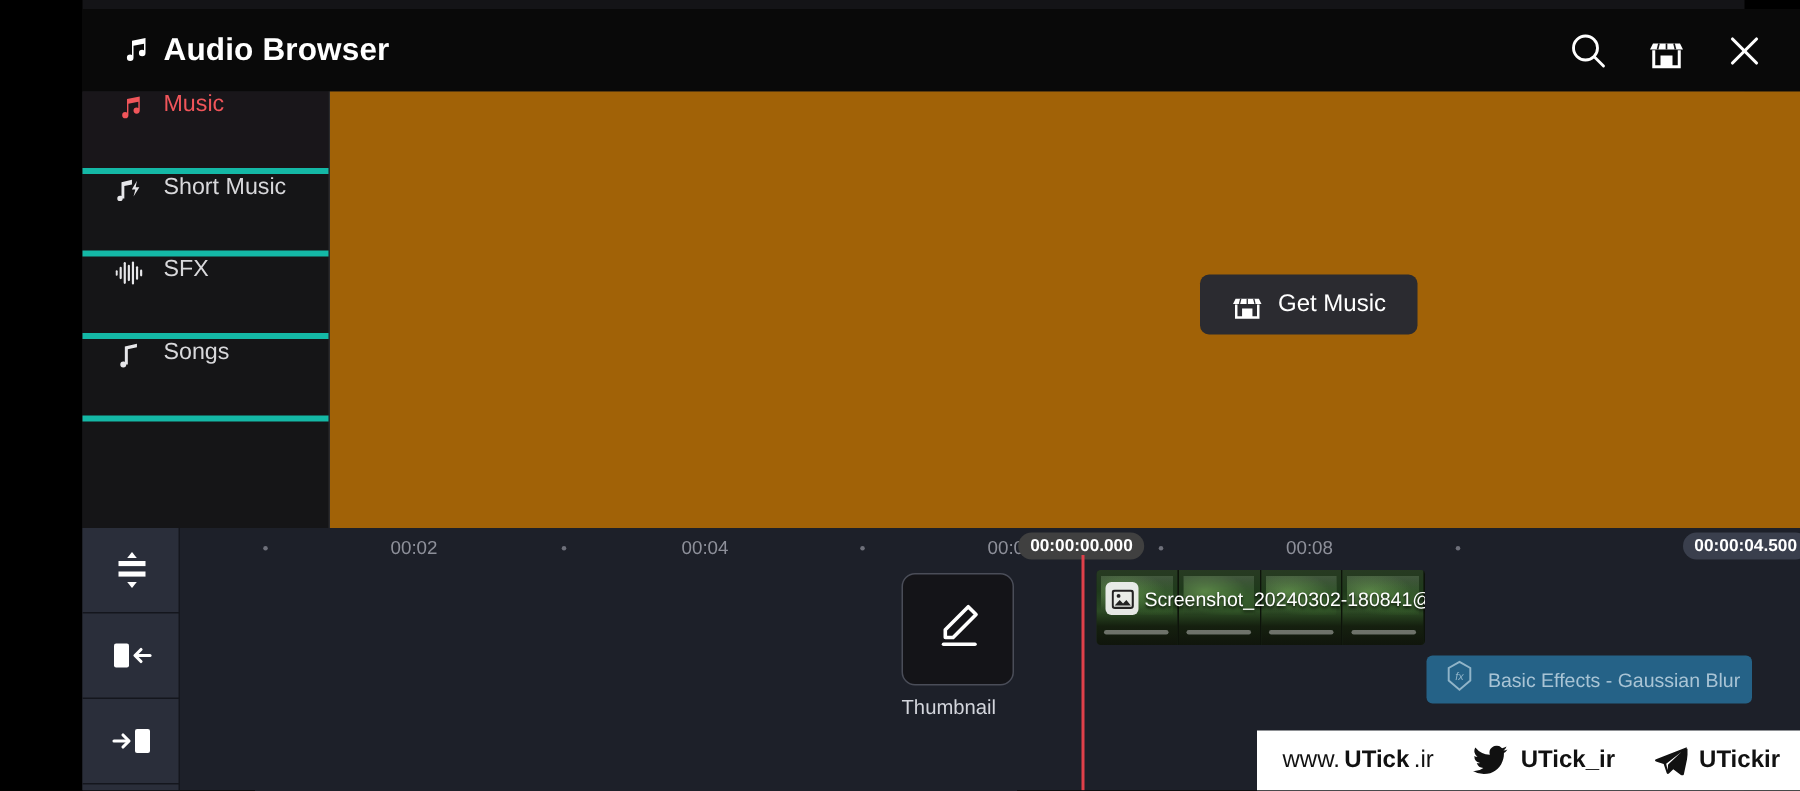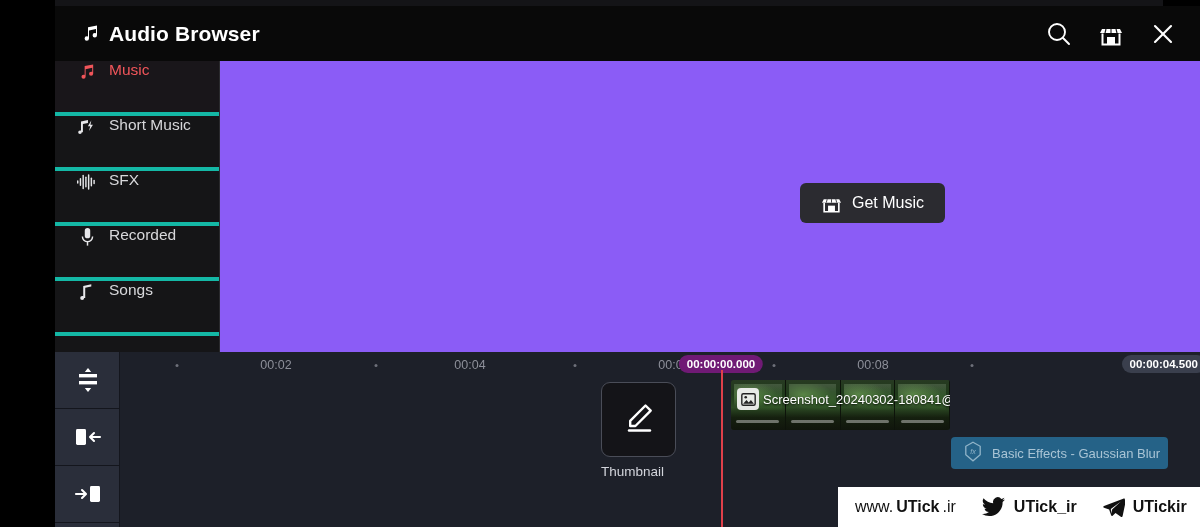--- a/index.html
+++ b/index.html
@@ -71,21 +71,21 @@
     color: #d8d8db; font-size: 15.5px;
     cursor: pointer;
   }
   .side-item.active { color: #f0555a; background: #19161a; }
   .side-item.active .si-icon svg { fill: #f0555a; }
   .si-icon { width: 20px; height: 22px; display: flex; align-items: center; justify-content: center; }
   .si-icon svg { fill: #e6e6e9; }
 
   .content-area {
     flex: 1; position: relative;
-    background: #8b5cf6;
+    background: #a16207;
   }
   .get-music {
     position: absolute;
     left: 580px; top: 122px;
     width: 145px; height: 40px;
     background: #2b2b30;
     border-radius: 6px;
     display: flex; align-items: center; justify-content: center; gap: 10px;
     color: #ffffff; font-size: 16px;
     cursor: pointer;
@@ -132,21 +132,21 @@
   }
   .tick-dot {
     position: absolute; top: 12px;
     width: 3px; height: 3px; border-radius: 50%;
     background: #6e707a;
     transform: translateX(-50%);
   }
   .time-badge-current {
     position: absolute; top: 3px;
     transform: translateX(-50%);
-    background: #701a75; color: #fff;
+    background: #404040; color: #fff;
     font-size: 11.5px; font-weight: bold;
     padding: 3px 8px; border-radius: 10px;
     white-space: nowrap;
   }
   .time-badge-total {
     position: absolute; top: 3px; right: 2px;
     background: #3a3f4d; color: #ffffff;
     font-size: 11.5px; font-weight: bold;
     padding: 3px 8px; border-radius: 10px;
     white-space: nowrap;
@@ -331,30 +331,20 @@
               <rect x="6" y="1" width="1.6" height="16" rx=".8"></rect>
               <rect x="9" y="3" width="1.6" height="12" rx=".8"></rect>
               <rect x="12" y="0.5" width="1.6" height="17" rx=".8"></rect>
               <rect x="15" y="4" width="1.6" height="10" rx=".8"></rect>
               <rect x="18" y="6.5" width="1.6" height="5" rx=".8"></rect>
             </svg>
           </span>
           <span>SFX</span>
         </div>
 
-        <div class="side-item">
-          <span class="si-icon">
-            <svg width="15" height="20" viewBox="0 0 16 22">
-              <rect x="5" y="1" width="6" height="11.5" rx="3"></rect>
-              <path d="M2.4 10.5a5.6 5.6 0 0 0 11.2 0" fill="none" stroke="#e6e6e9" stroke-width="1.6"></path>
-              <rect x="7.2" y="16" width="1.6" height="4.5"></rect>
-            </svg>
-          </span>
-          <span>Recorded</span>
-        </div>
 
         <div class="side-item">
           <span class="si-icon">
             <svg width="15" height="19" viewBox="0 0 14 20">
               <path d="M3.5 15.8a2.1 2.1 0 1 1-2.1-2.1c.42 0 .8.12 1.1.33V3.2L11 1.2v2.4L4.6 5v10.8z"></path>
             </svg>
           </span>
           <span>Songs</span>
         </div>
 

